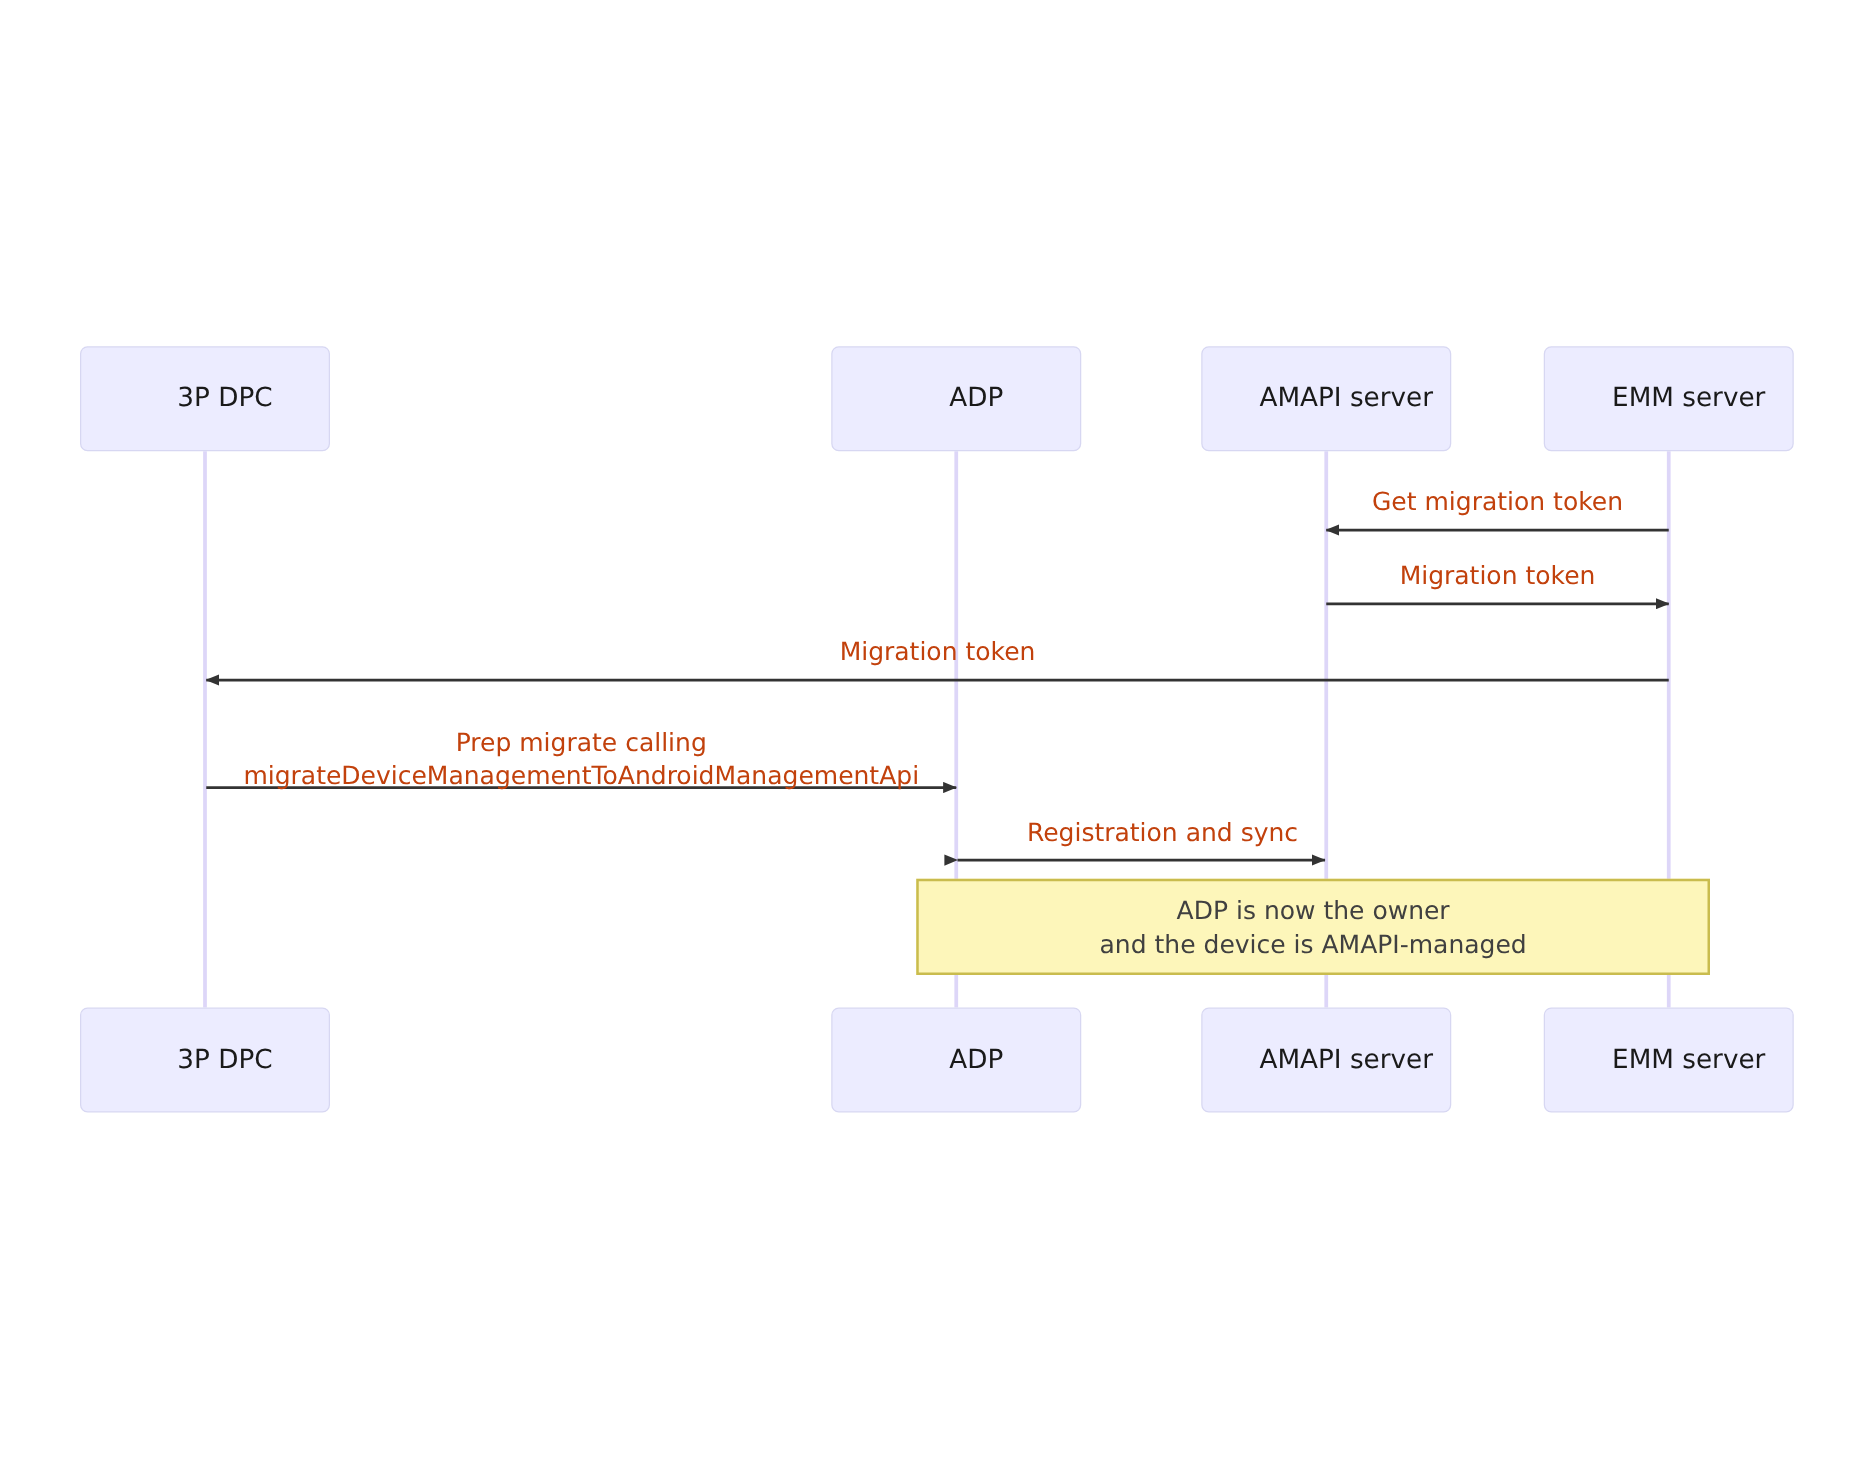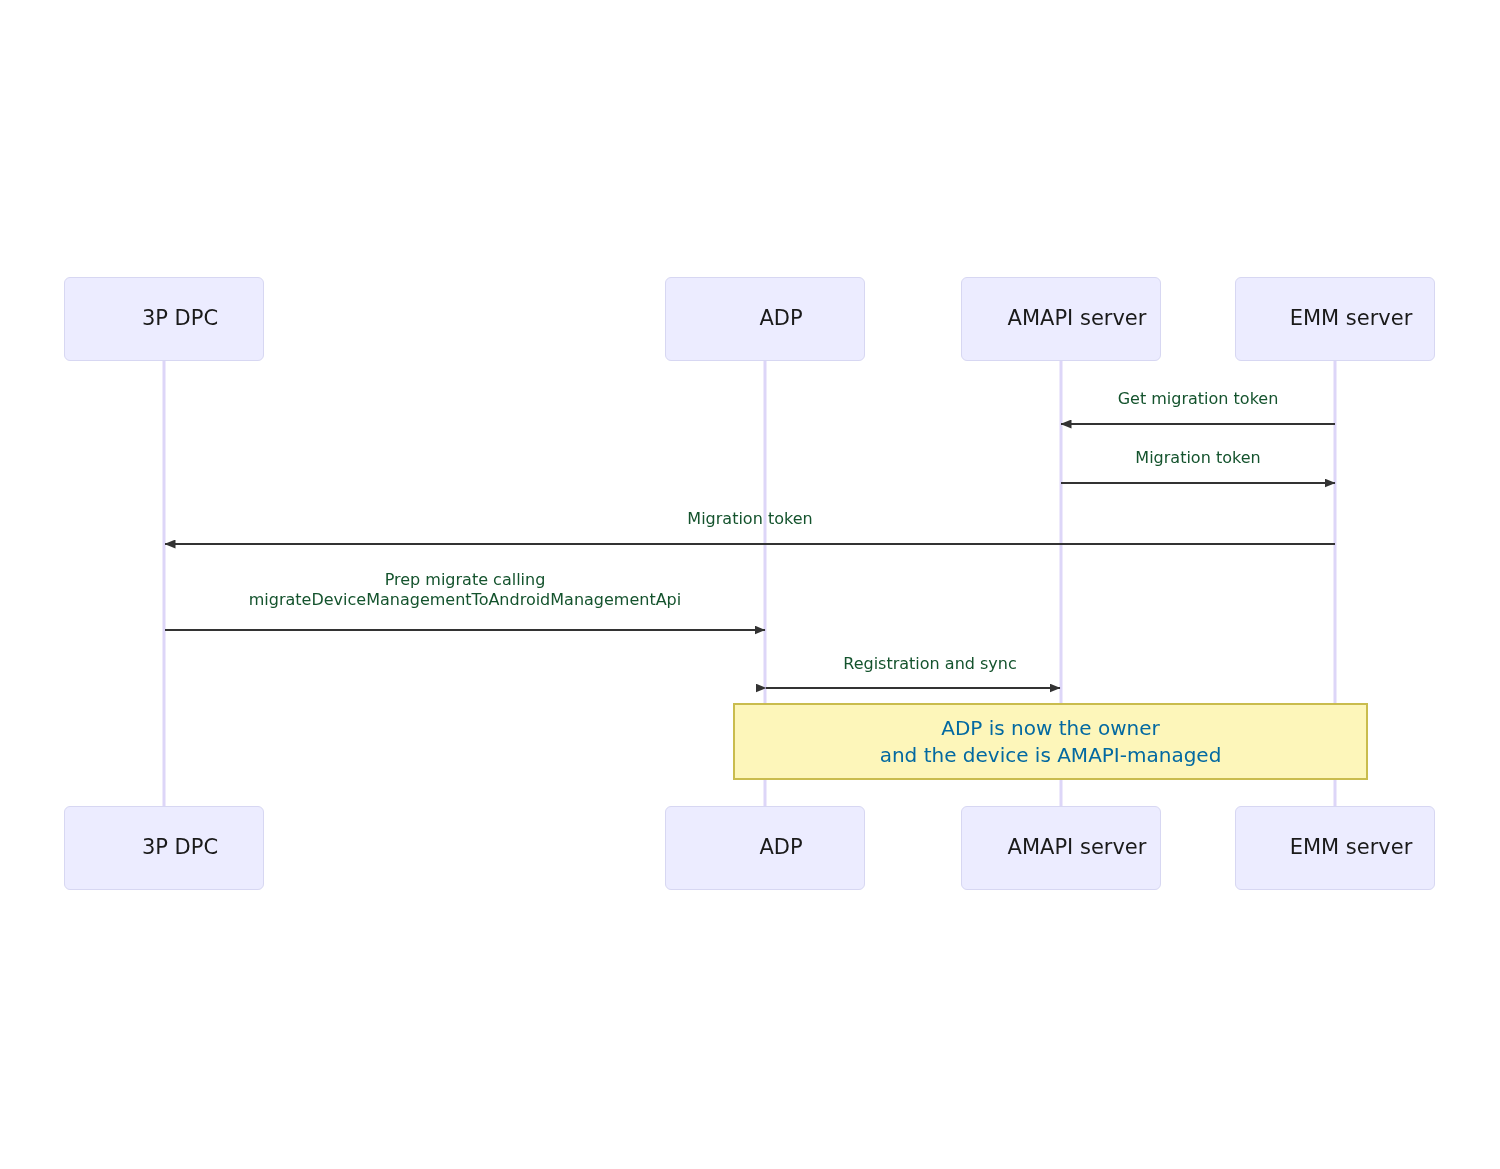--- a/index.html
+++ b/index.html
@@ -40,41 +40,41 @@
   }
   .actor-label {
     font-size: 21px;
     color: #1a1a1a;
     line-height: 1.2;
     text-align: center;
     white-space: nowrap;
   }
   .msg-label {
     position: absolute;
-    font-size: 16px;
-    color: #14532d;
+    font-size: 20px;
+    color: #c2410c;
     text-align: center;
     line-height: 1.28;
     white-space: pre-line;
     z-index: 4;
     pointer-events: none;
   }
   .note-box {
     position: absolute;
     box-sizing: border-box;
     background: #fdf6ba;
     border: 2px solid #c9bc4e;
     display: flex;
     align-items: center;
     justify-content: center;
     z-index: 5;
   }
   .note-text {
     font-size: 20px;
-    color: #0369a1;
+    color: #404040;
     text-align: center;
     line-height: 1.34;
     white-space: pre-line;
   }
 </style>
 </head>
 <body>
 
 <div id="diagram">
 
@@ -128,21 +128,21 @@
       </div>
       <div class="actor-box" style="left: 1235px; top: 806px; width: 200px; height: 84px;">
         <span class="actor-label">EMM server</span>
       </div>
     </div>
 
   <div id="message-labels">
       <div class="msg-label" style="left: 1061px; top: 389px; width: 274px;">Get migration token</div>
       <div class="msg-label" style="left: 1061px; top: 448px; width: 274px;">Migration token</div>
       <div class="msg-label" style="left: 165px; top: 509px; width: 1170px;">Migration token</div>
-      <div class="msg-label" style="left: 120px; top: 570px; width: 690px;">Prep migrate calling
+      <div class="msg-label" style="left: 120px; top: 582px; width: 690px;">Prep migrate calling
 migrateDeviceManagementToAndroidManagementApi</div>
       <div class="msg-label" style="left: 766px; top: 654px; width: 328px;">Registration and sync</div>
     </div>
 
   <div id="notes">
       <div class="note-box" style="left: 733px; top: 703px; width: 635px; height: 77px;">
         <div class="note-text">ADP is now the owner
 and the device is AMAPI-managed</div>
       </div>
     </div>

